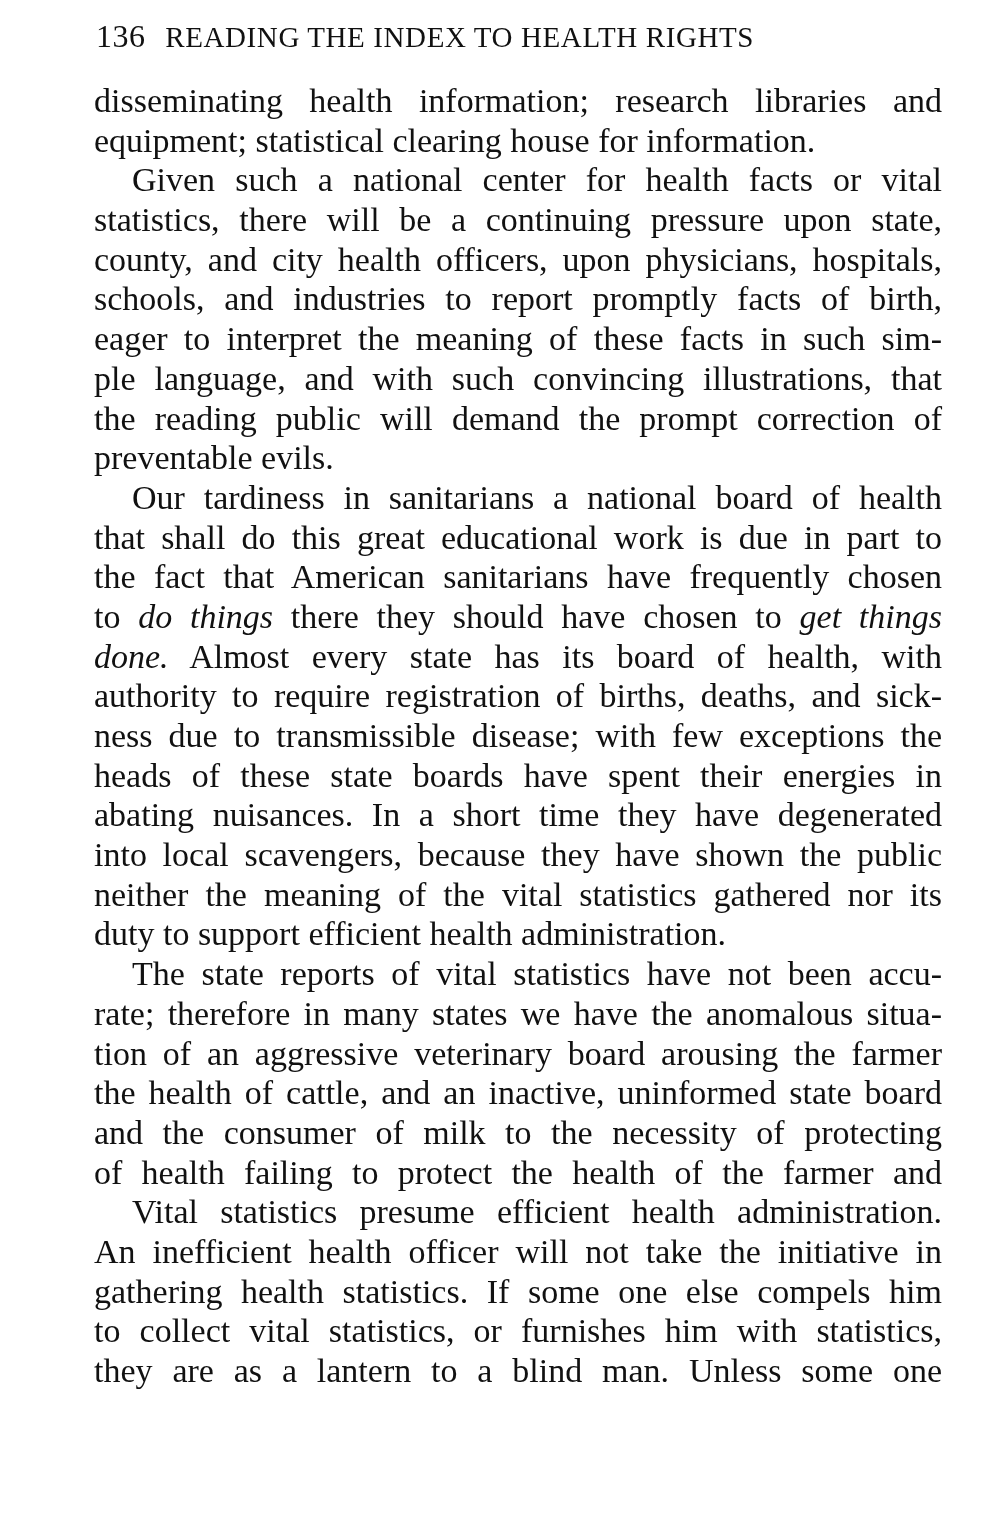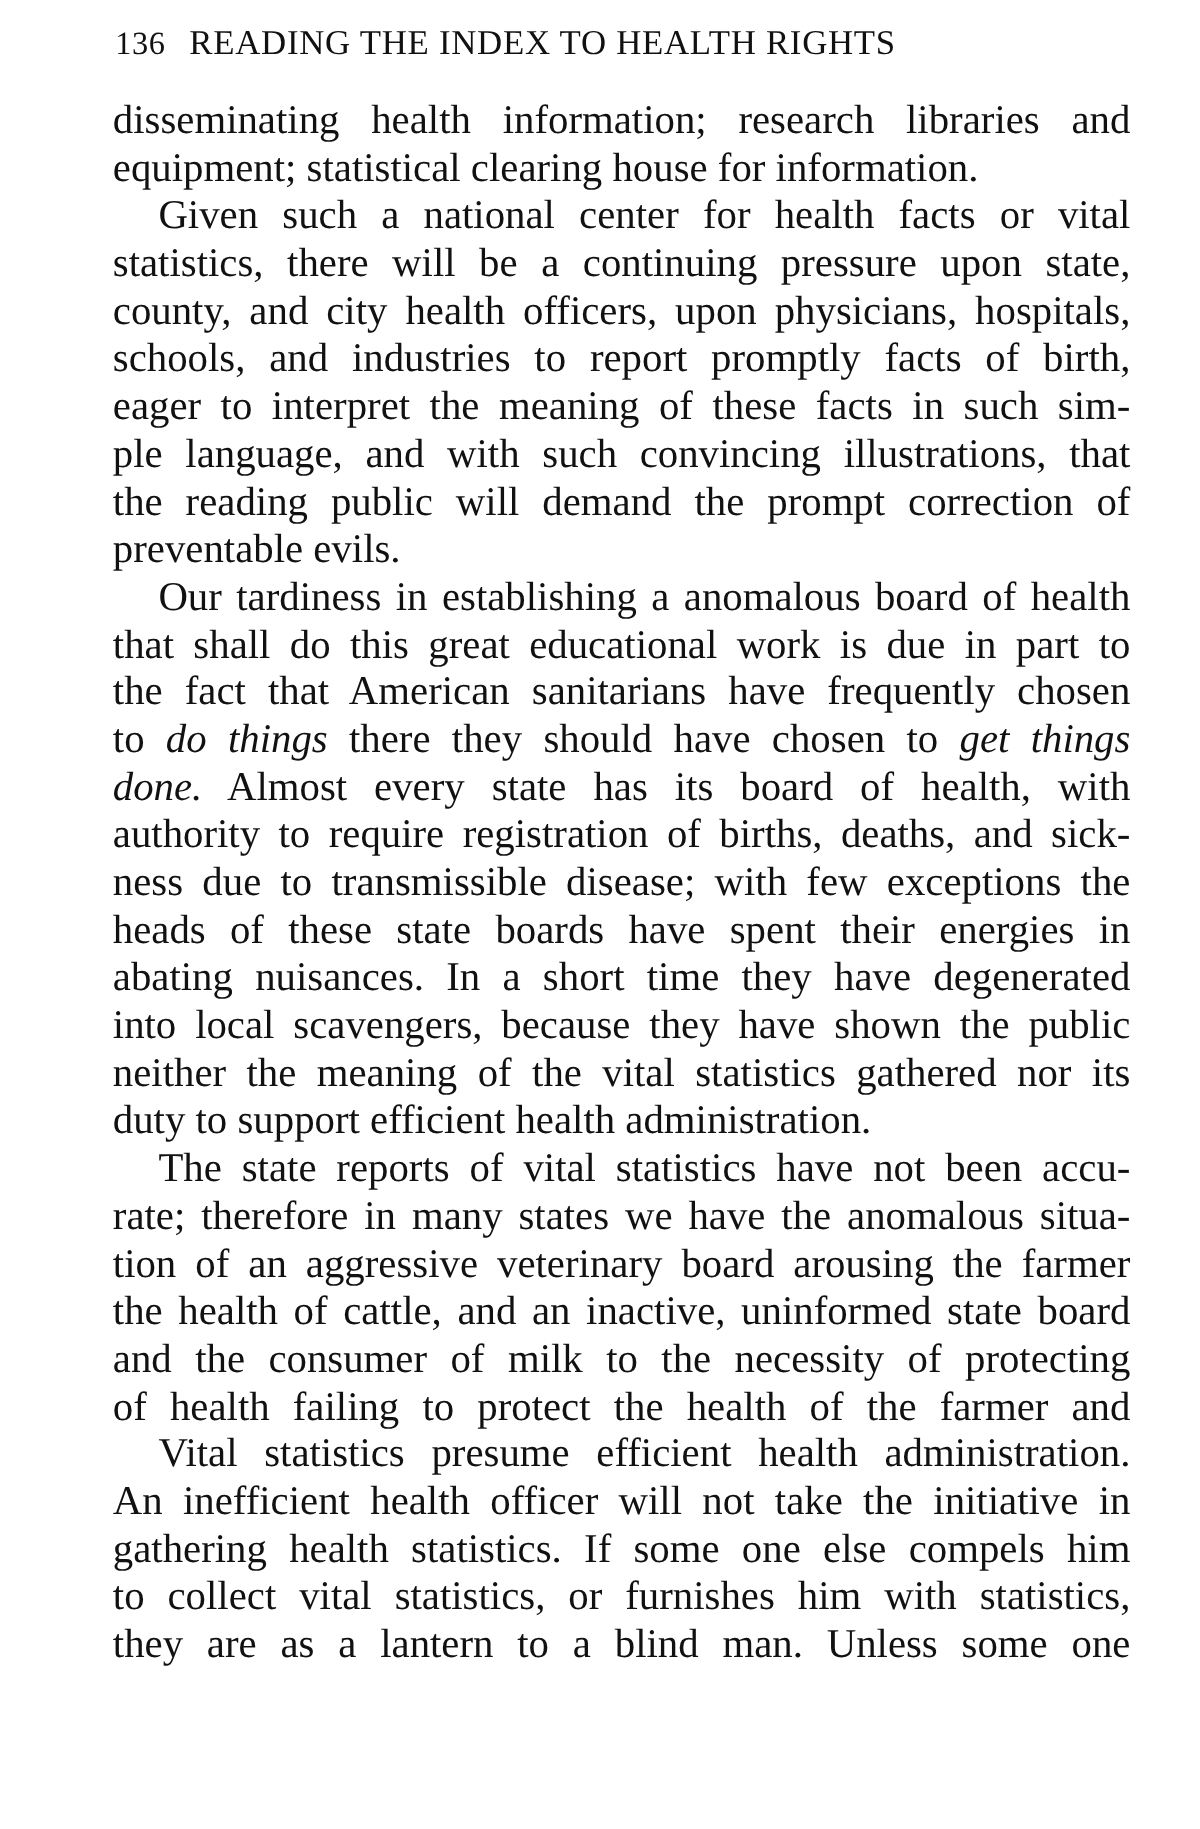--- a/index.html
+++ b/index.html
@@ -27,21 +27,21 @@
       left: 96px;
       top: 16px;
       width: 790px;
       height: 40px;
       font-size: 29px;
       line-height: 40px;
       letter-spacing: 0.5px;
       white-space: nowrap;
     }
     .page-number {
-      font-size: 27px;
+      font-size: 32px;
       margin-right: 12px;
     }
     .running-title {
       letter-spacing: 0.6px;
     }
     .body-text {
       position: absolute;
       left: 94px;
       top: 81px;
       width: 848px;
@@ -114,21 +114,21 @@
       <span class="line">
           <span class="line-inner">the reading public will demand the prompt correction of</span>
         </span>
       <span class="line last">
           <span class="line-inner">preventable evils.</span>
         </span>
     </div>
 
     <div>
       <span class="line indent">
-          <span class="line-inner">Our tardiness in establishing a anomalous board of health</span>
+          <span class="line-inner">Our tardiness in sanitarians a national board of health</span>
         </span>
       <span class="line">
           <span class="line-inner">that shall do this great educational work is due in part to</span>
         </span>
       <span class="line">
           <span class="line-inner">the fact that American sanitarians have frequently chosen</span>
         </span>
       <span class="line">
           <span class="line-inner"><span>to </span><em>do things</em><span> there they should have chosen to </span><em>get things</em></span>
         </span>

